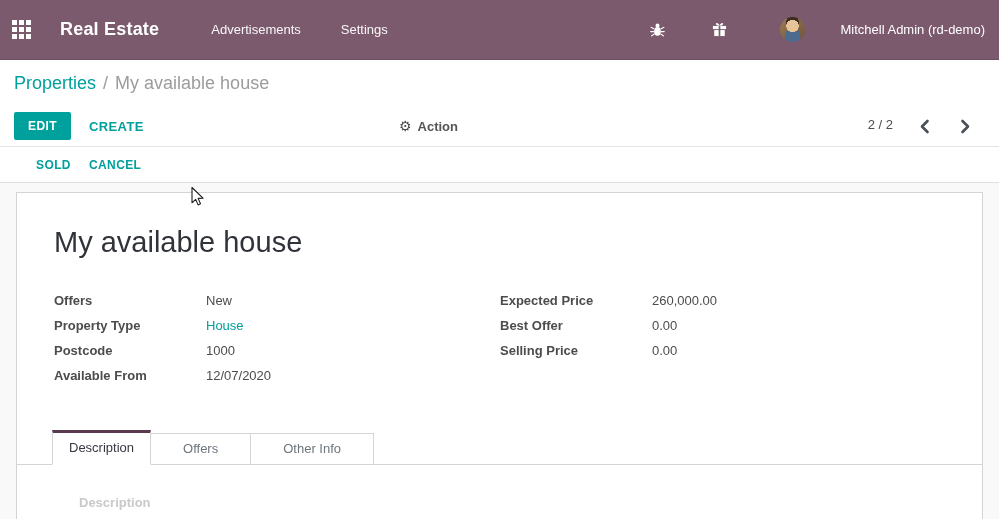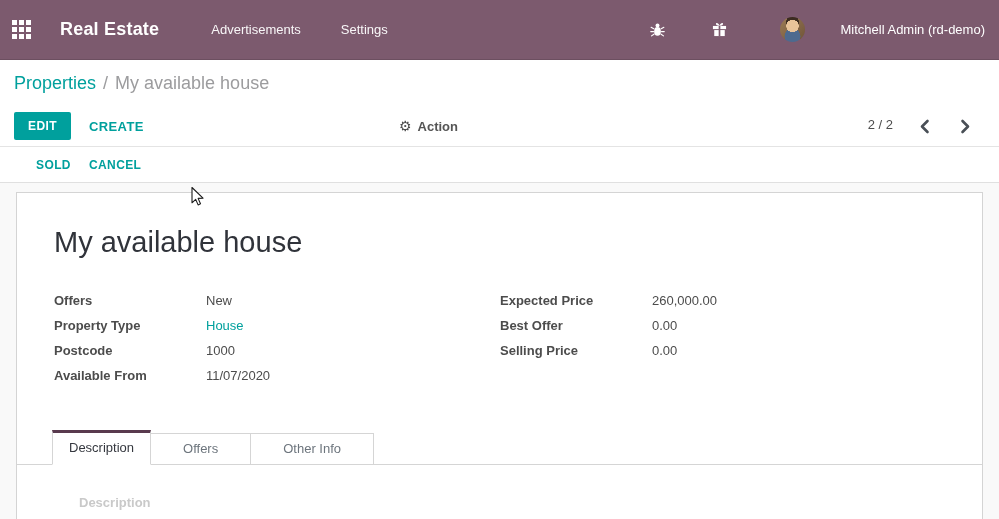--- a/index.html
+++ b/index.html
@@ -189,21 +189,21 @@
         <div class="frow">
           <span class="flabel">Property Type</span>
           <span class="fvalue link">House</span>
         </div>
         <div class="frow">
           <span class="flabel">Postcode</span>
           <span class="fvalue">1000</span>
         </div>
         <div class="frow">
           <span class="flabel">Available From</span>
-          <span class="fvalue">11/07/2020</span>
+          <span class="fvalue">12/07/2020</span>
         </div>
       </div>
       <div class="fcol-right">
         <div class="frow">
           <span class="flabel">Expected Price</span>
           <span class="fvalue">260,000.00</span>
         </div>
         <div class="frow">
           <span class="flabel">Best Offer</span>
           <span class="fvalue">0.00</span>

